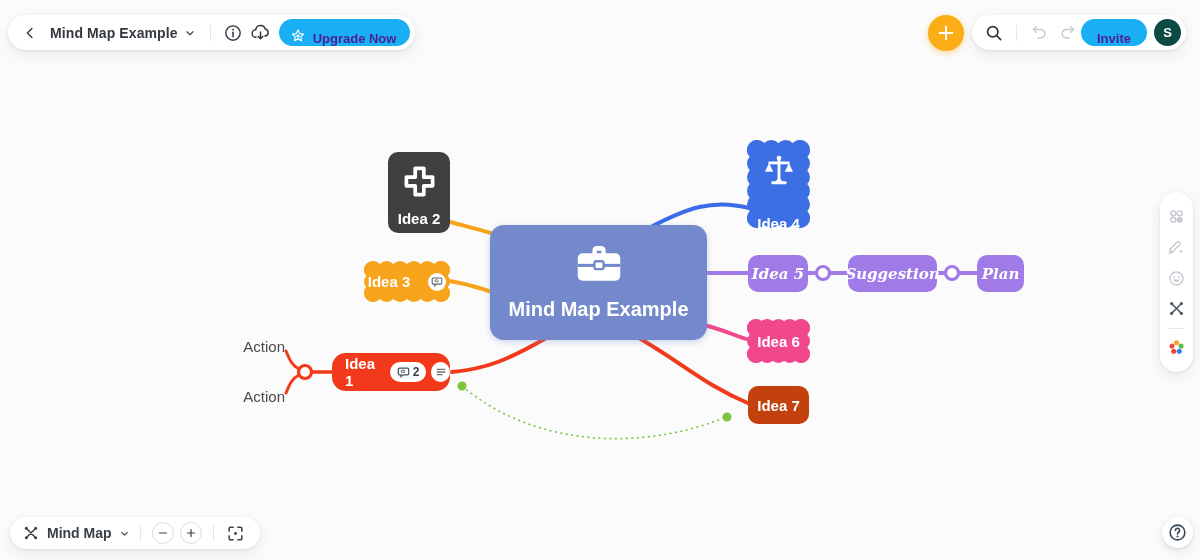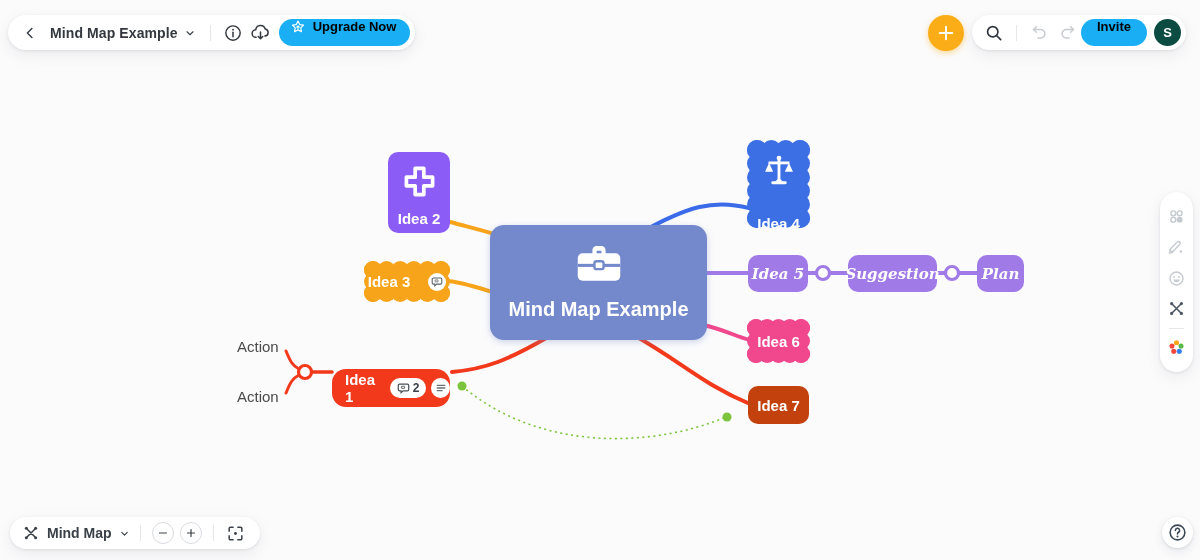--- a/index.html
+++ b/index.html
@@ -10,23 +10,23 @@
           box-shadow:0 1px 3px rgba(25,35,45,.10), 0 5px 16px rgba(25,35,45,.07);
           display:flex; align-items:center; }
   .vdiv { width:1px; height:16px; background:#e5e8eb; margin:0 8px; flex:0 0 auto; }
   .iconbtn { display:flex; align-items:center; justify-content:center; width:28px; height:28px;
              border:none; background:transparent; cursor:pointer; border-radius:8px; }
 
   
   #top-left-bar { left:8px; top:15px; height:35px; padding:0 5px 0 8px; }
   #doc-title { display:flex; align-items:center; gap:6px; cursor:pointer; padding:0 6px; background:none; border:none; }
   #doc-title .t { font-size:14px; font-weight:700; color:#33383f; letter-spacing:.1px; }
-  .btn-blue { height:27px; border-radius:14px; background:#1aaff4; color:#000000; border:none;
+  .btn-blue { height:27px; border-radius:14px; background:#1aaff4; color:#4c1d95; border:none;
               font-family:"Liberation Sans",sans-serif; font-size:13px; font-weight:700;
-              display:flex; align-items:flex-start; cursor:pointer; }
+              display:flex; align-items:flex-end; cursor:pointer; }
   #upgrade-btn { padding:0 14px 0 10px; gap:6px; margin-left:4px; }
   #invite-btn  { padding:0 16px; }
 
   
   #add-btn { position:absolute; left:928px; top:15px; width:36px; height:36px; border-radius:50%;
              background:#fbad18; border:none; display:flex; align-items:center; justify-content:center;
              cursor:pointer; box-shadow:0 2px 6px rgba(251,173,24,.45); }
   #top-right-bar { left:972px; top:15px; height:35px; padding:0 5px 0 8px; }
   #avatar { width:27px; height:27px; border-radius:50%; background:#0c4b41; color:#fff;
             font-size:13px; font-weight:700; display:flex; align-items:center; justify-content:center;
@@ -51,41 +51,41 @@
   
   #edges { position:absolute; left:0; top:0; z-index:1; }
   .node { position:absolute; z-index:2; display:flex; align-items:center; justify-content:center;
           color:#fff; font-weight:600; font-size:15px; cursor:pointer; }
   .cloud-bg { position:absolute; left:0; top:0; z-index:0; }
   .cloud > *:not(.cloud-bg) { position:relative; z-index:1; }
 
   #node-central { left:490px; top:225px; width:217px; height:115px; background:#7489cb; border-radius:14px;
                   flex-direction:column; justify-content:flex-start; padding-top:13px; gap:9px;
                   font-size:20px; font-weight:700; box-shadow:0 2px 6px rgba(116,137,203,.35); }
-  #node-idea2 { left:388px; top:152px; width:62px; height:81px; background:#8b5cf6; border-radius:10px;
+  #node-idea2 { left:388px; top:152px; width:62px; height:81px; background:#404040; border-radius:10px;
                 flex-direction:column; justify-content:flex-start; padding-top:11px; gap:7px; }
   #node-idea3 { left:364px; top:261px; width:86px; height:41px; gap:18px; }
   #node-idea4 { left:747px; top:140px; width:63px; height:88px; flex-direction:column;
                 justify-content:flex-start; padding-top:13px; gap:23px; }
   #node-idea5 { left:748px; top:255px; width:60px; height:37px; background:#a07be8; border-radius:10px; }
   #node-suggestion { left:848px; top:255px; width:89px; height:37px; background:#a07be8; border-radius:10px; }
   #node-plan { left:977px; top:255px; width:47px; height:37px; background:#a07be8; border-radius:10px; }
   #node-idea6 { left:747px; top:319px; width:63px; height:44px; }
   #node-idea7 { left:748px; top:386px; width:61px; height:38px; background:#c2410c; border-radius:10px; }
   #node-idea1 { left:332px; top:353px; width:118px; height:38px; background:#f2391b; border-radius:14px;
-                justify-content:flex-start; padding-left:13px; gap:5px;margin-top:16px; }
+                justify-content:flex-start; padding-left:13px; gap:5px; }
   .script-label { font-family:"DejaVu Serif", serif; font-style:italic; font-weight:600; font-size:15px; }
 
   .badge-pill { height:20px; border-radius:10px; background:#fff; color:#3a4048; font-size:12px; font-weight:700;
                 display:flex; align-items:center; gap:3px; padding:0 7px; cursor:pointer; }
   .badge-circle { width:20px; height:20px; border-radius:50%; background:#fff;
                   display:flex; align-items:center; justify-content:center; cursor:pointer; }
   .badge-circle.sm { width:18px; height:18px; }
 
-  .action-label { position:absolute; z-index:2; width:48px; font-size:15px;
+  .action-label { position:absolute; z-index:2; width:48px; text-align:right; font-size:15px;
                   color:#4a4a4a; cursor:text; }
   #action-top { left:237px; top:338px; }
   #action-bottom { left:237px; top:388px; }
 </style>
 </head>
 <body>
 
 <svg id="edges" width="1200" height="560">
   <path d="M450 222 C480 230, 498 234, 518 242" fill="none" stroke="#F7A41B" stroke-width="4" stroke-linecap="round"></path>
   <path d="M448 281 C466 283, 480 288, 498 294" fill="none" stroke="#F7A41B" stroke-width="4" stroke-linecap="round"></path>

